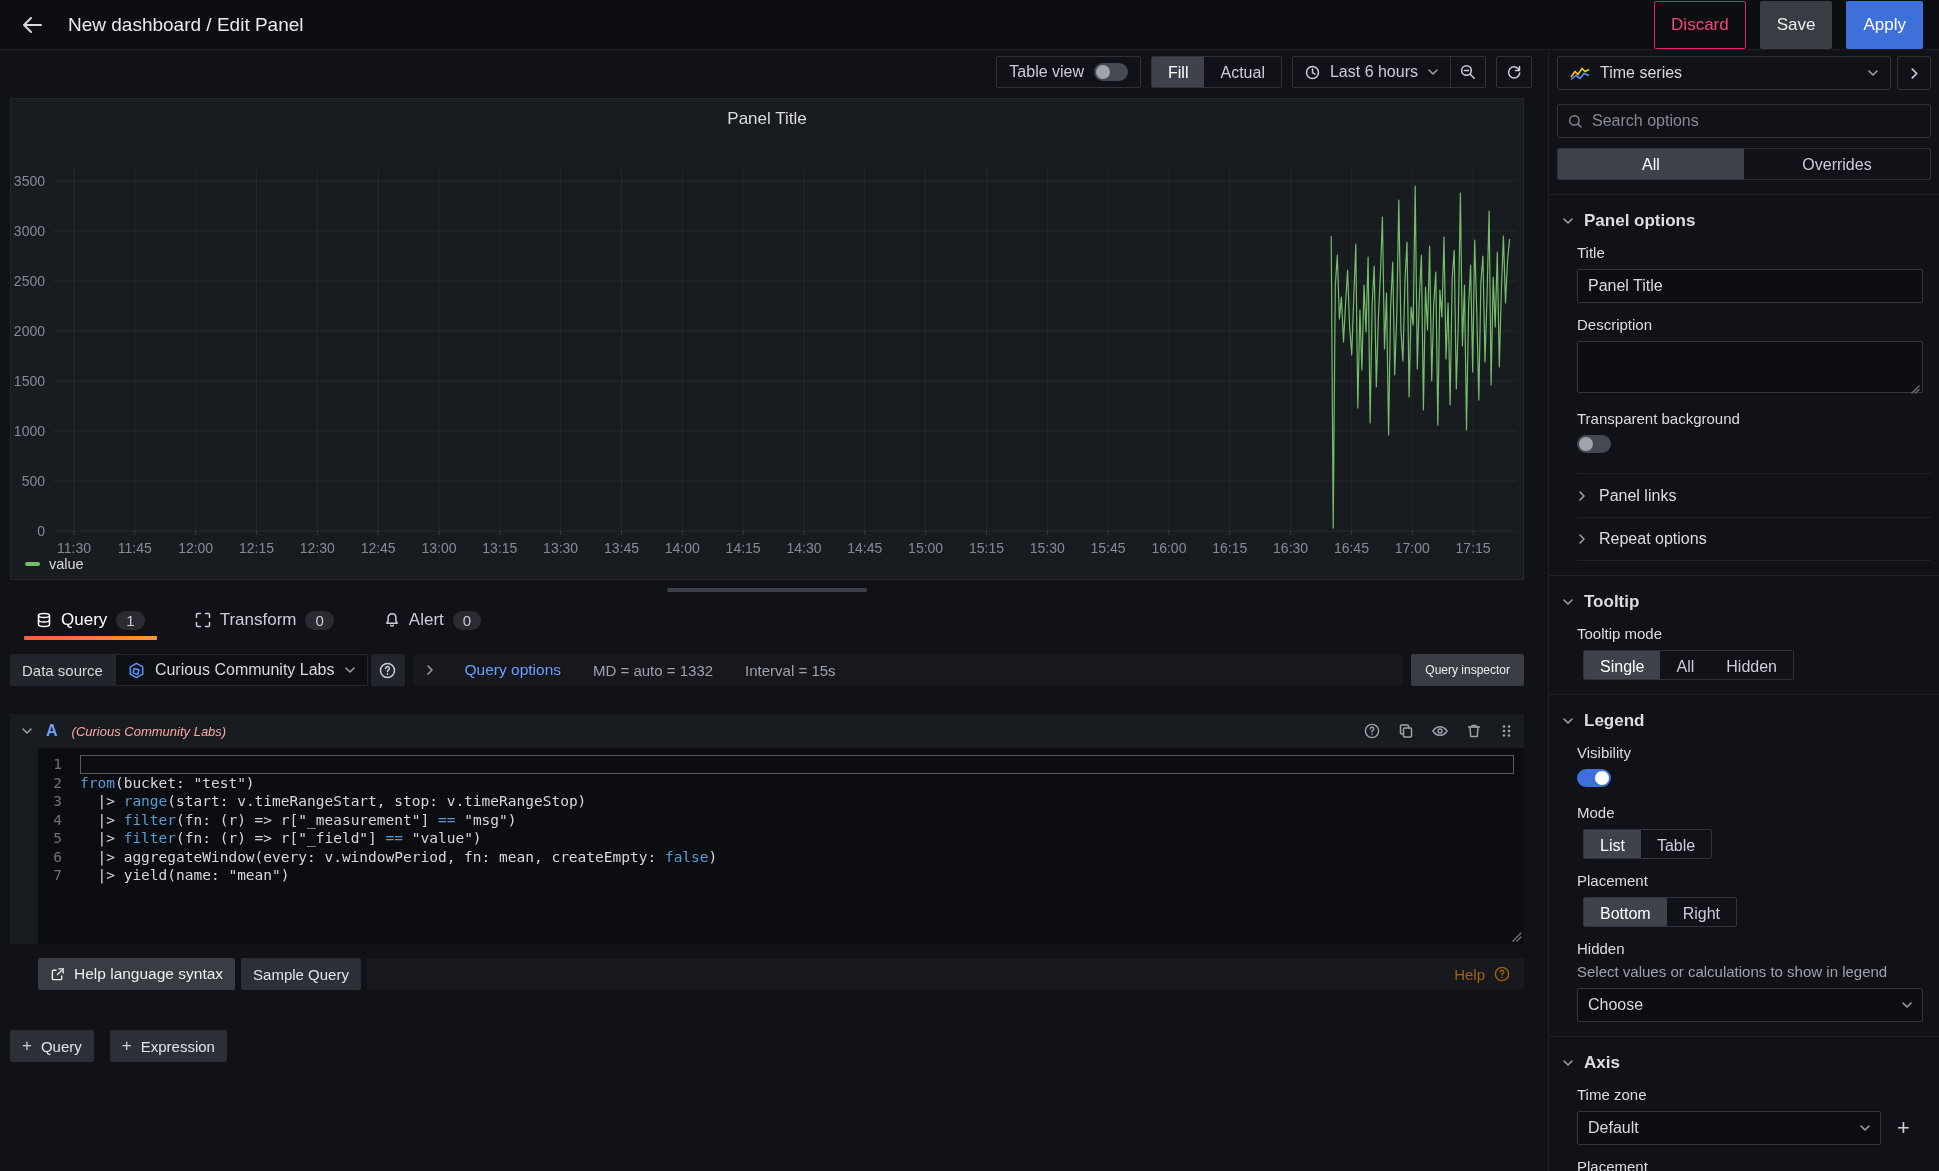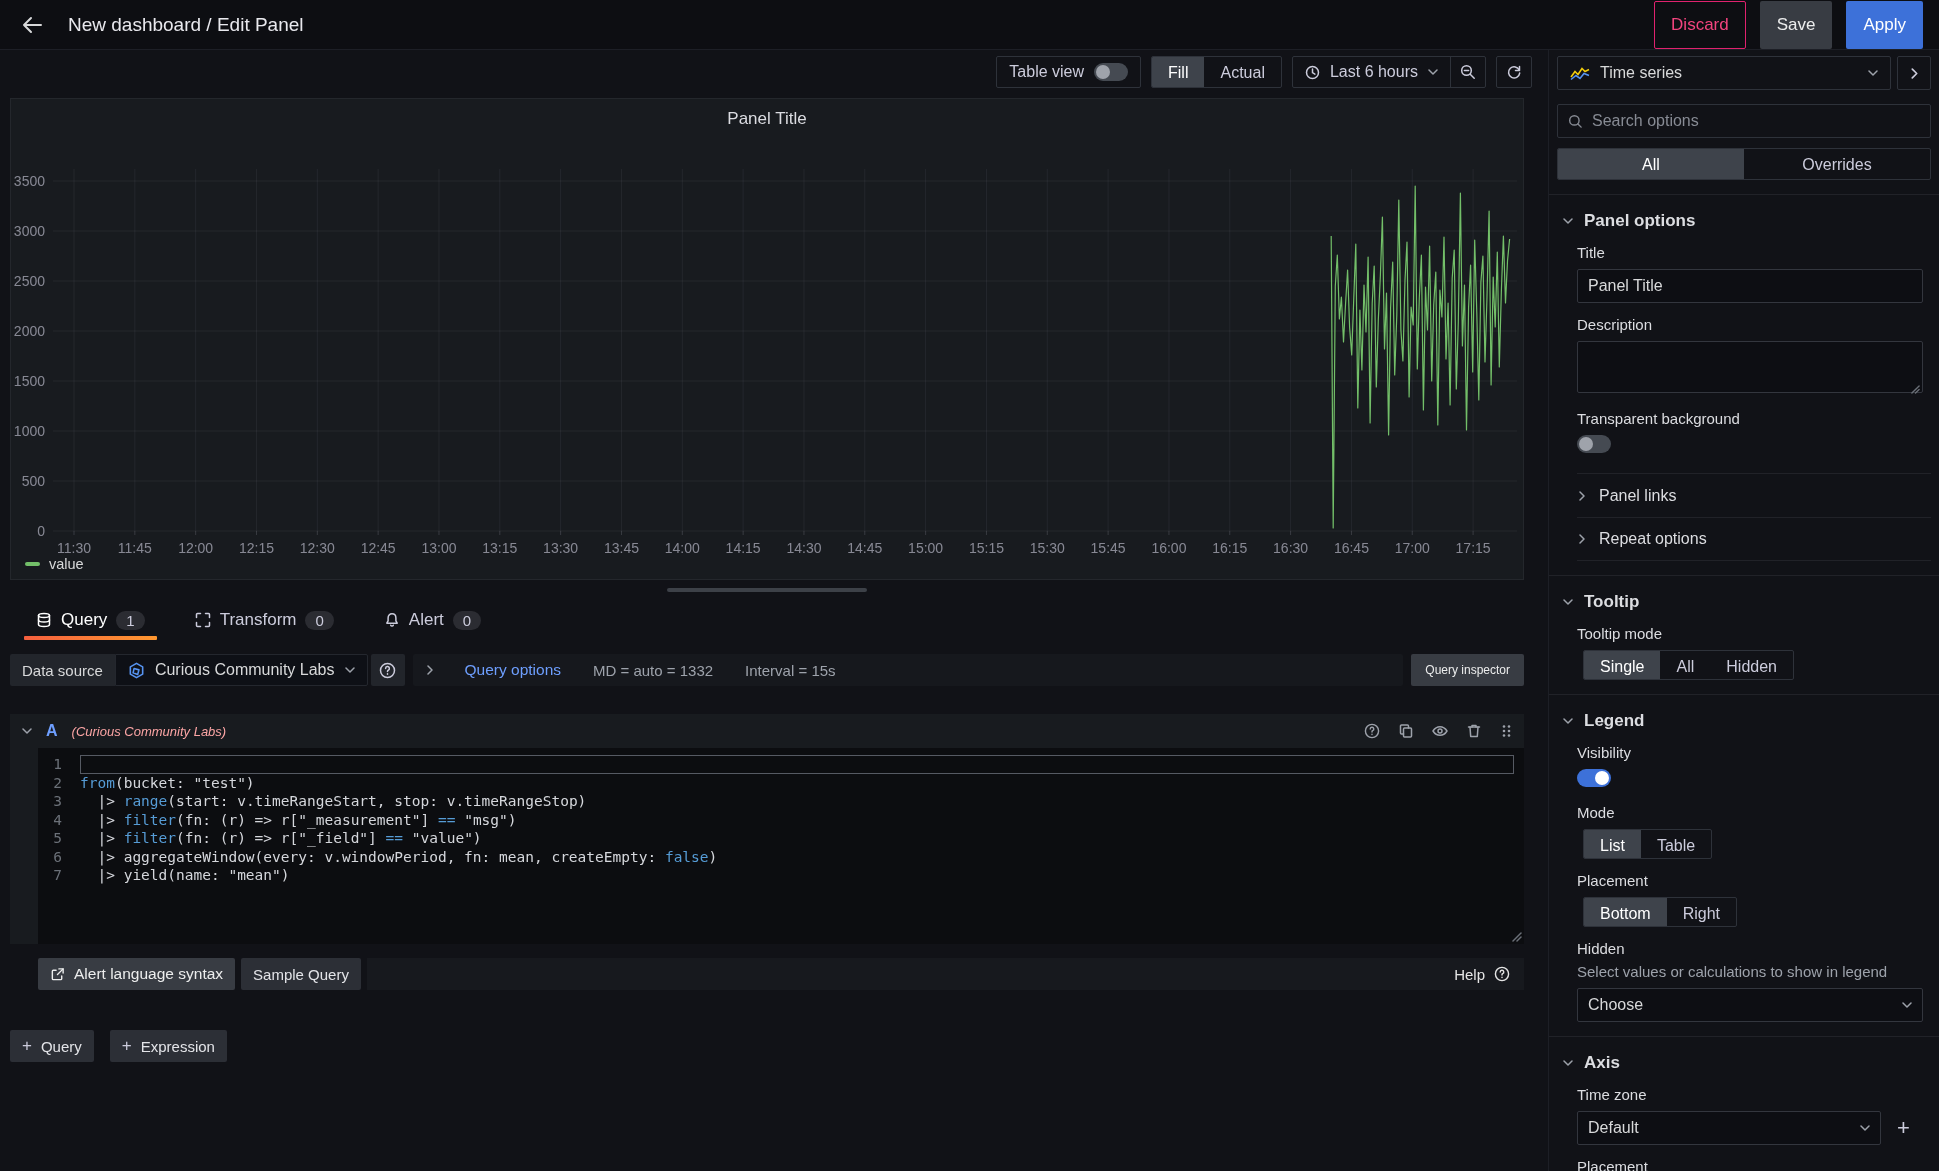--- a/index.html
+++ b/index.html
@@ -81,21 +81,21 @@
   .codebox { flex:1; padding:7px 0 0 4px; color:#d5d7dc; }
   .cl { height:18.5px; white-space:pre; }
   .cl.focus { border:1px solid #565a63; margin-right:10px; }
   .k { color:#569cd6; }
   .editor .grip { position:absolute; right:2px; bottom:2px; color:#6b7078; }
 
   
   .flux-row { display:flex; align-items:center; margin:14px 0 0 10px; width:1514px; height:32px; padding-left:28px; }
   .btn-sec { height:32px; background:#383c43; color:#eceded; display:inline-flex; align-items:center; gap:9px; padding:0 12px; border-radius:2px; font-size:15.5px; font-weight:500; cursor:pointer; }
   .btn-dim { height:32px; background:#2c2f36; color:#e3e4e8; display:inline-flex; align-items:center; gap:9px; padding:0 12px; border-radius:2px; font-size:15px; font-weight:500; cursor:pointer; }
-  .help-strip { flex:1; align-self:stretch; margin-left:6px; background:#17191e; display:flex; align-items:center; justify-content:flex-end; gap:9px; padding:0 14px; color:#e5e5e5; font-size:15px; }
+  .help-strip { flex:1; align-self:stretch; margin-left:6px; background:#17191e; display:flex; align-items:center; justify-content:flex-end; gap:9px; padding:0 14px; color:#a16207; font-size:15px; }
   .add-row { display:flex; gap:16px; margin:40px 0 0 10px; }
   .plus { font-size:17px; color:#ccccdc; }
 
   
   .sidebar { width:391px; border-left:1px solid #1d1f26; background:#111217; overflow:hidden; }
   .viz-header { display:flex; gap:6px; margin:6px 8px 0 8px; height:34px; }
   .viz-select { flex:1; border:1px solid #2e323a; border-radius:2px; display:flex; align-items:center; gap:10px; padding:0 12px; cursor:pointer; }
   .viz-select .vname { font-size:16px; color:#d8d9da; font-weight:500; }
   .viz-select .chev { margin-left:auto; }
   .viz-collapse { width:34px; border:1px solid #2e323a; border-radius:2px; display:flex; align-items:center; justify-content:center; color:#ccccdc; font-size:18px; cursor:pointer; }
@@ -422,21 +422,21 @@
         </div>
       </div>
 
       <div class="flux-row">
         <span class="btn-sec">
           <svg class="ico" width="15" height="15" viewBox="0 0 16 16">
               <path d="M6.5 3.5H3.5a1 1 0 0 0-1 1v8a1 1 0 0 0 1 1h8a1 1 0 0 0 1-1V9.5"></path>
               <path d="M9.5 2h4.5v4.5"></path>
               <path d="M14 2 8 8"></path>
             </svg>
-          <span>Alert language syntax</span>
+          <span>Help language syntax</span>
         </span>
         <span class="btn-dim" style="margin-left:6px">Sample Query</span>
         <span class="help-strip">
           <span>Help</span>
           <svg class="ico" width="16" height="16" viewBox="0 0 17 17">
               <circle cx="8.5" cy="8.5" r="7"></circle>
               <path d="M6.6 6.4a1.9 1.9 0 1 1 2.6 1.8c-.5.2-.7.5-.7 1v.4"></path>
               <path d="M8.5 11.8v.4"></path>
             </svg>
         </span>

